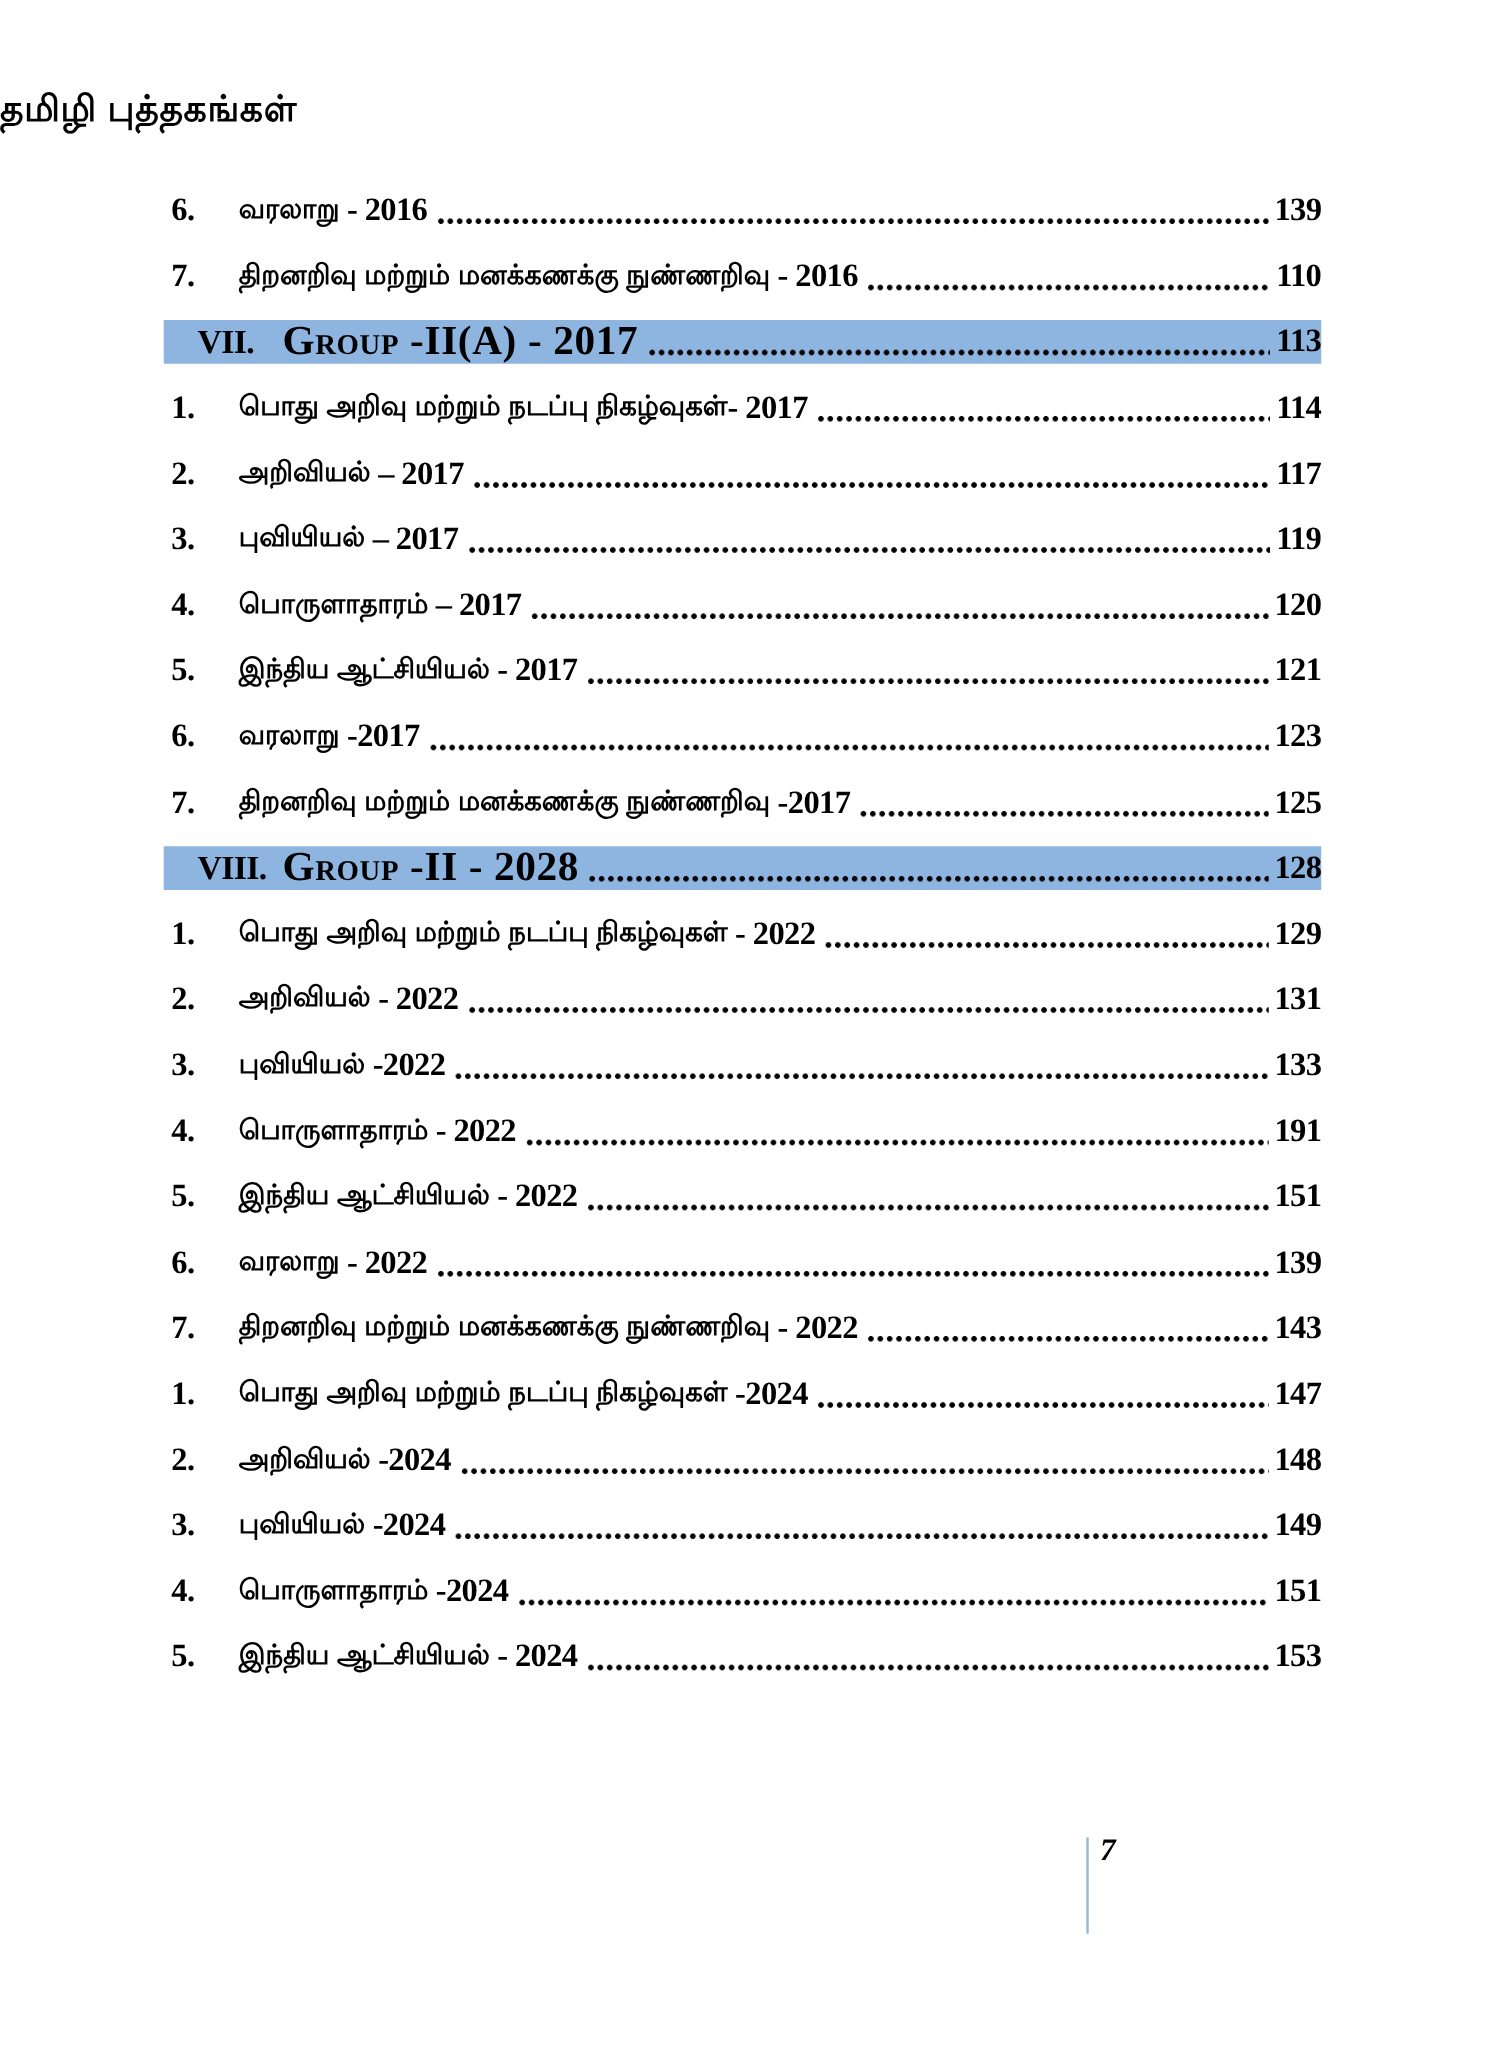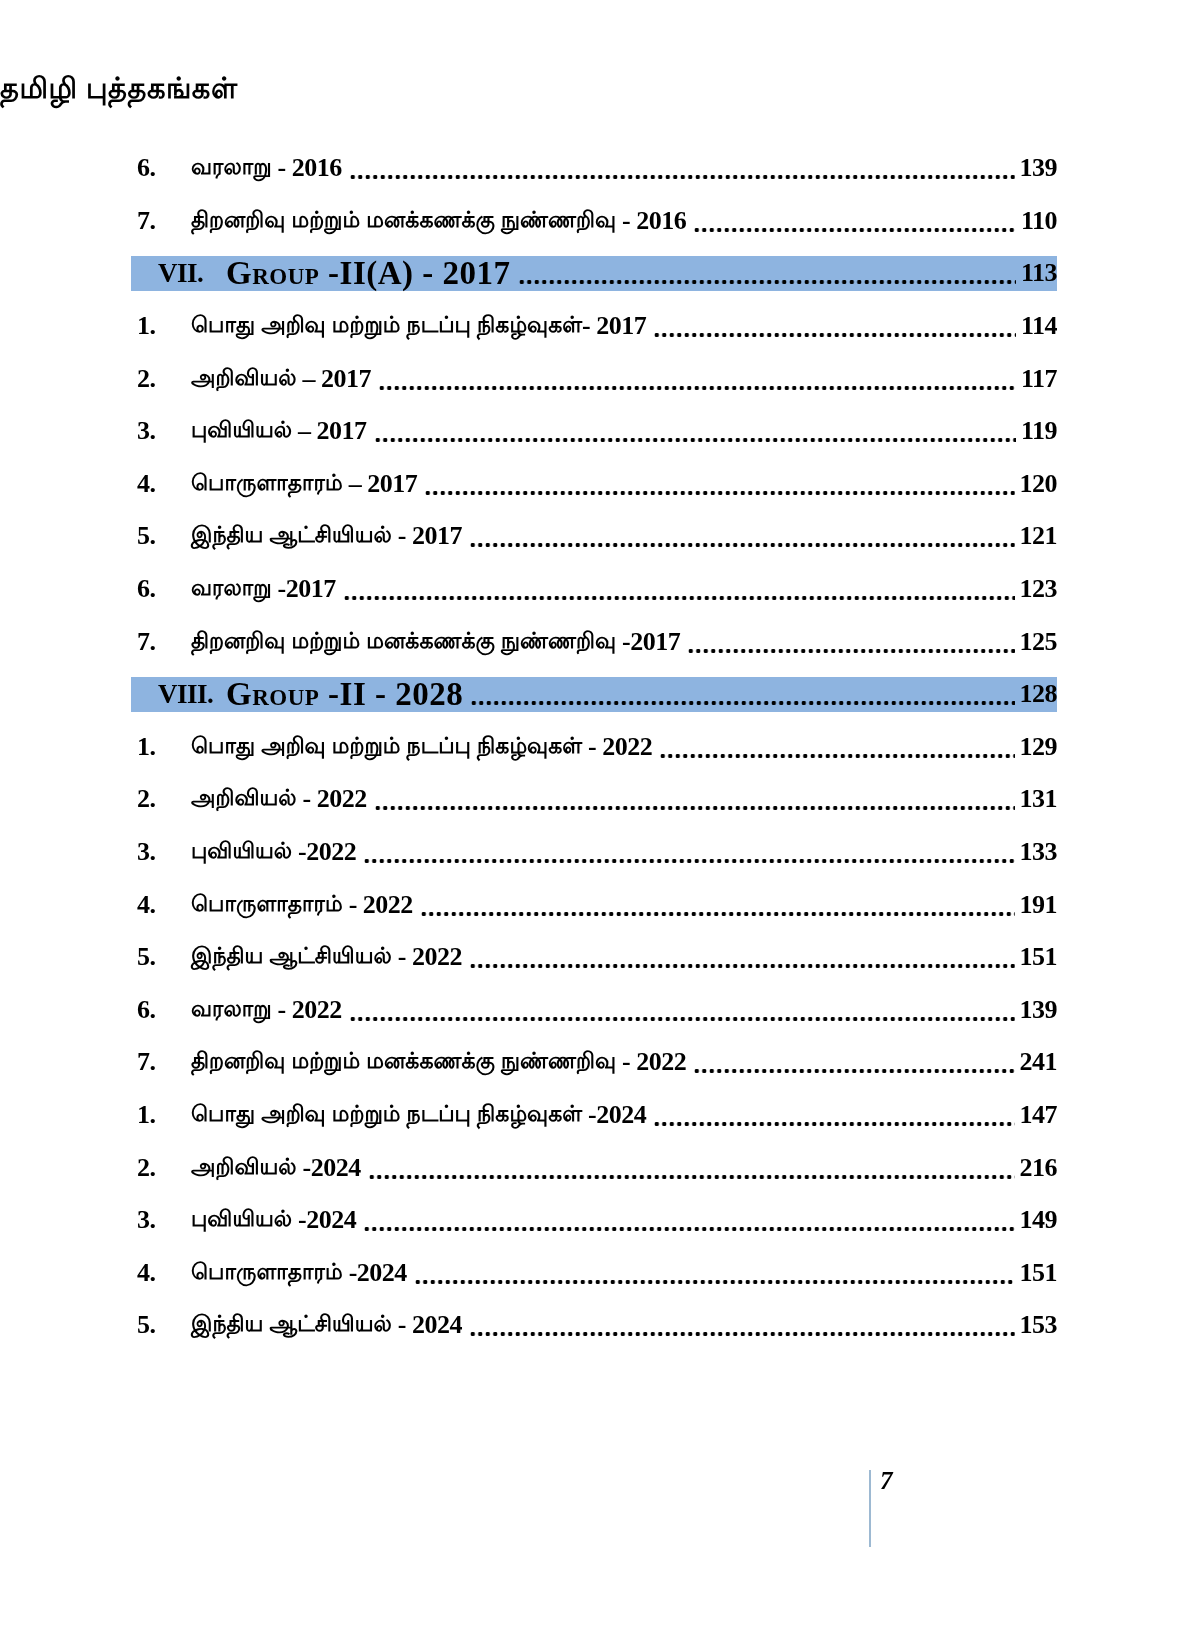--- a/index.html
+++ b/index.html
@@ -214,38 +214,38 @@
         <span class="year"> - 2022</span>
     <span class="leader"></span>
     <span class="pg">139</span>
   </div>
 
   <div class="row entry">
     <span class="num">7.</span>
     <span class="title">திறனறிவு மற்றும் மனக்கணக்கு நுண்ணறிவு</span>
         <span class="year"> - 2022</span>
     <span class="leader"></span>
-    <span class="pg">241</span>
+    <span class="pg">143</span>
   </div>
 
 
   <div class="row entry">
     <span class="num">1.</span>
     <span class="title">பொது அறிவு மற்றும் நடப்பு நிகழ்வுகள்</span>
         <span class="year"> -2024</span>
     <span class="leader"></span>
     <span class="pg">147</span>
   </div>
 
   <div class="row entry">
     <span class="num">2.</span>
     <span class="title">அறிவியல்</span>
         <span class="year"> -2024</span>
     <span class="leader"></span>
-    <span class="pg">216</span>
+    <span class="pg">148</span>
   </div>
 
   <div class="row entry">
     <span class="num">3.</span>
     <span class="title">புவியியல்</span>
         <span class="year"> -2024</span>
     <span class="leader"></span>
     <span class="pg">149</span>
   </div>
 

